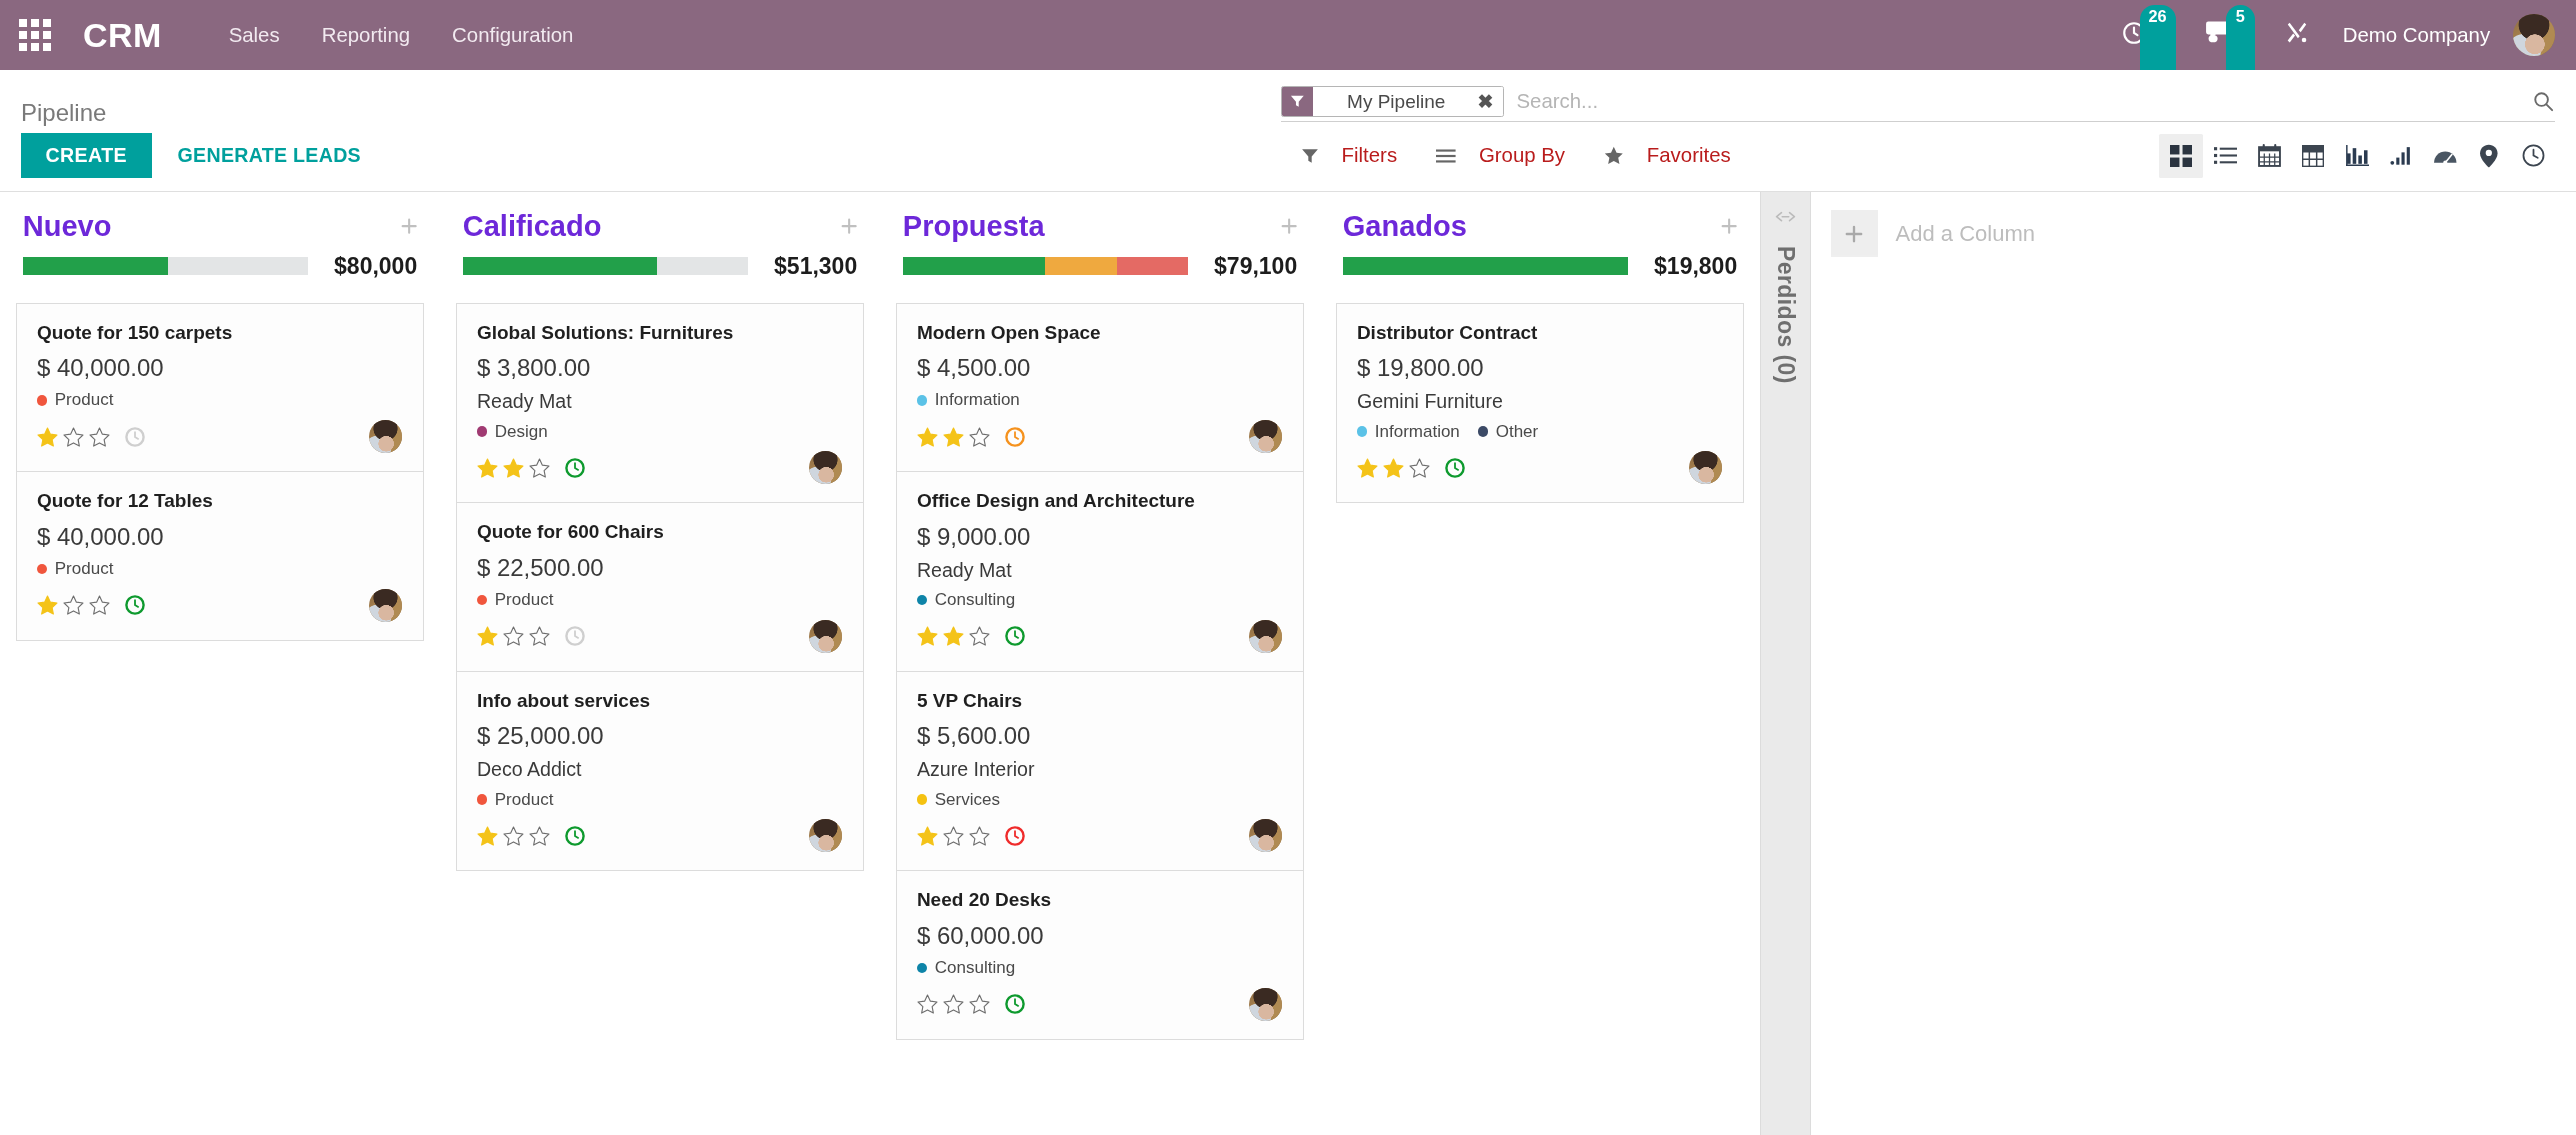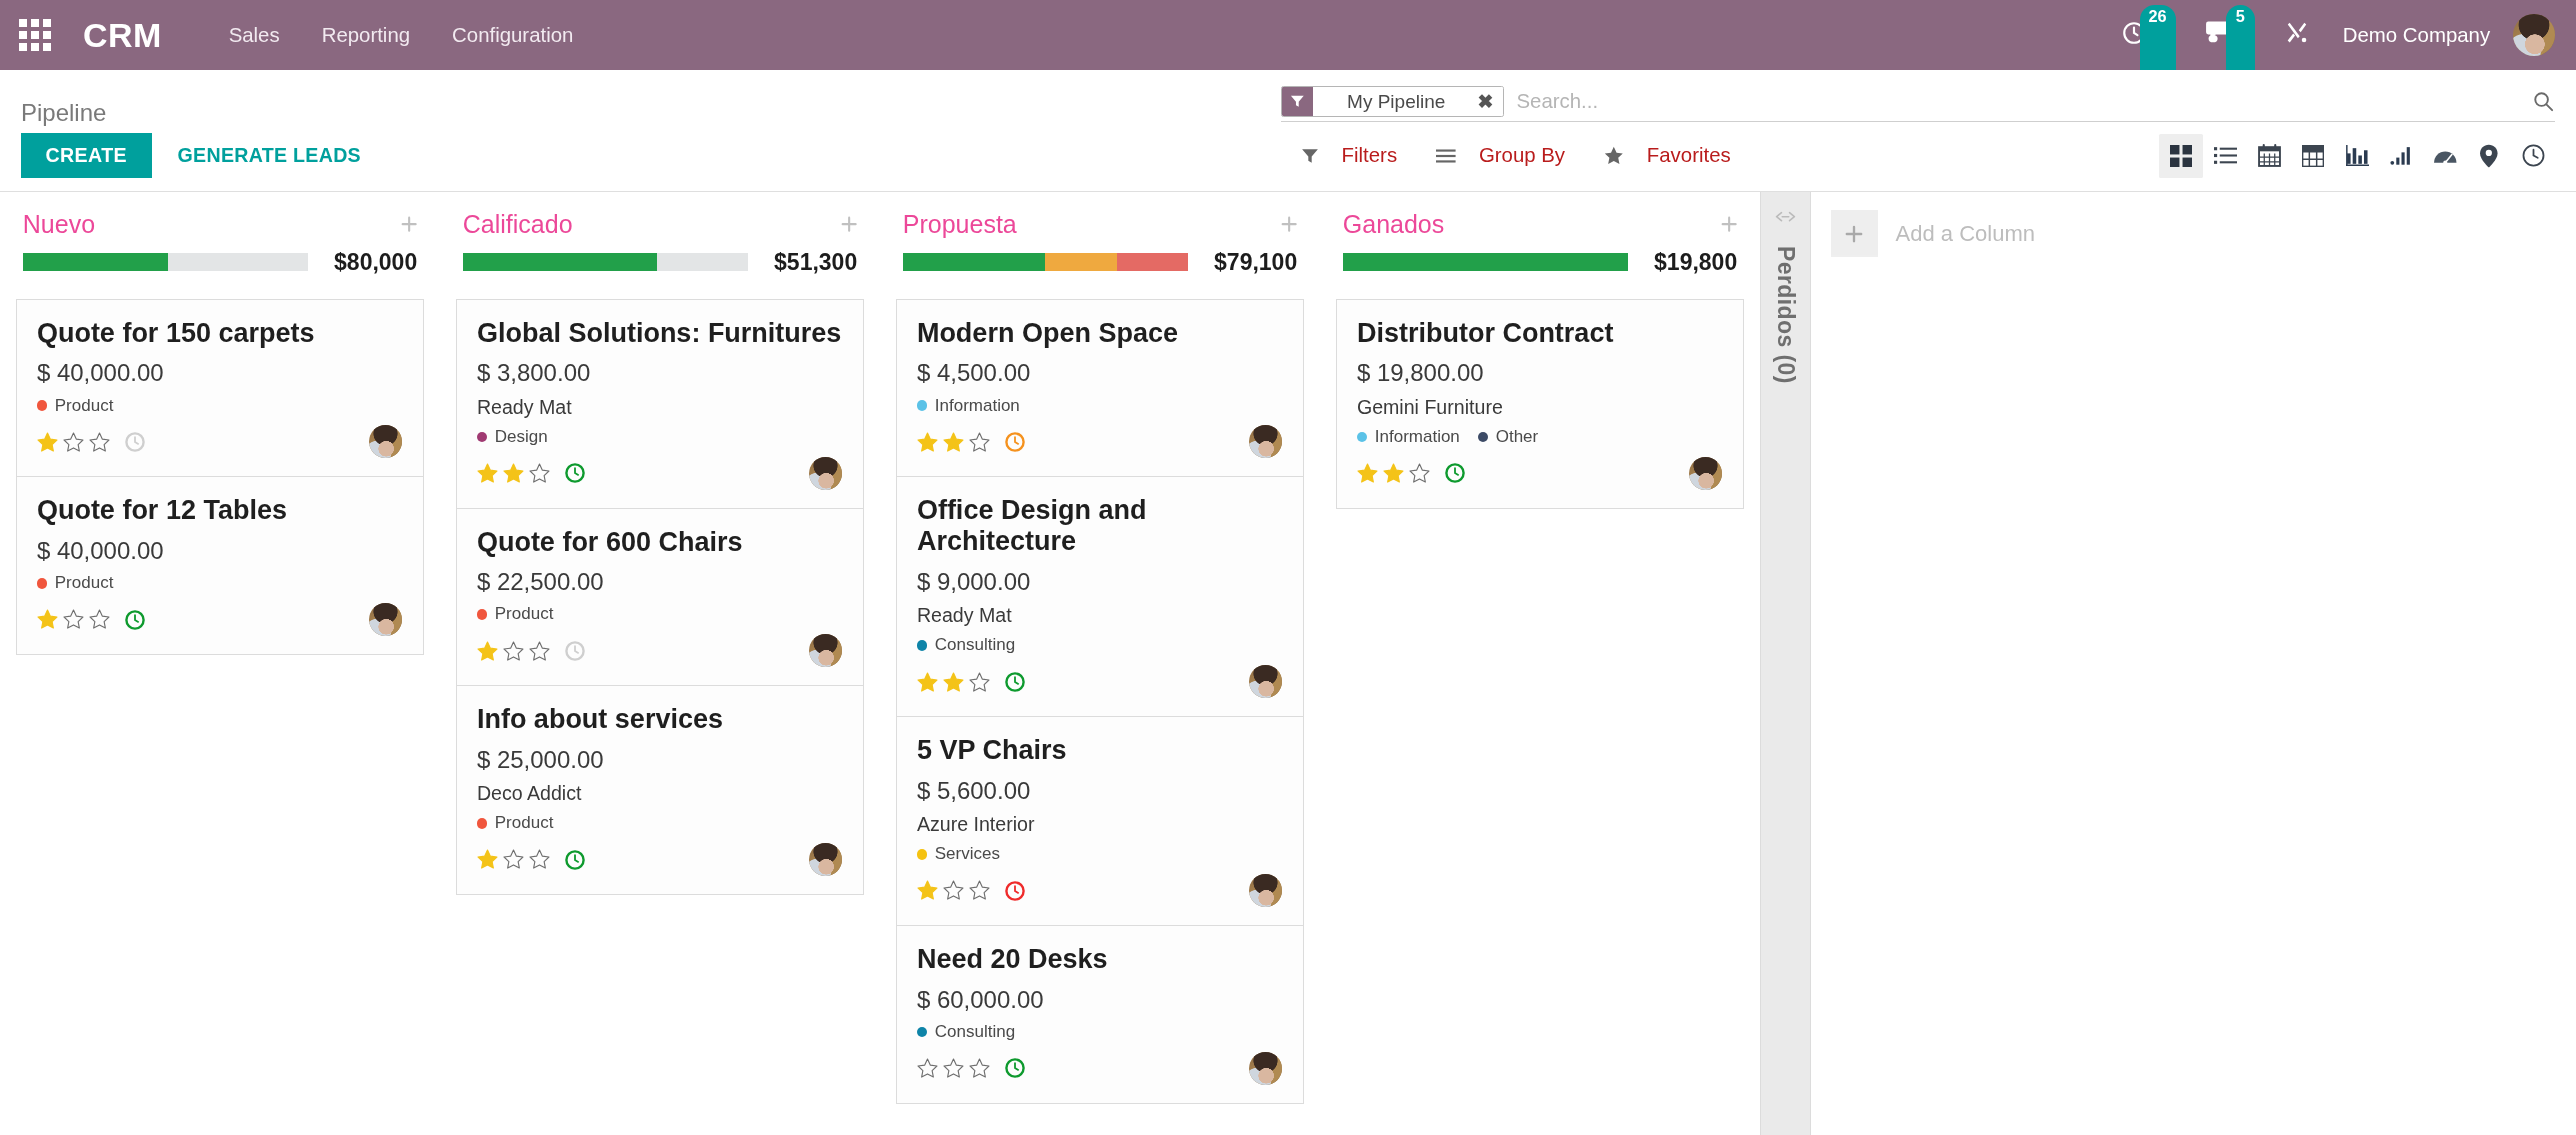--- a/index.html
+++ b/index.html
@@ -253,23 +253,23 @@
     flex: none;
     padding: 0 16.3px;
     height: 100%;
     background: #ffffff;
   }
   .k-col-head {
     display: flex; align-items: center;
     padding: 18px 6.5px 4.9px 6.5px;
   }
   .k-col-title {
-    font-size: 25px;
-    font-weight: normal;
-    color: #ec4899;
+    font-size: 29px;
+    font-weight: bold;
+    color: #6d28d9;
     white-space: nowrap;
   }
   .k-col-plus {
     margin-left: auto;
     cursor: pointer;
     opacity: .55;
     display: flex; align-items: center;
   }
   .k-progress-row {
     display: flex; align-items: center;
@@ -301,21 +301,21 @@
   }
   .k-card {
     padding: 18px 21px 18px 19.6px;
     border-bottom: 0.8px solid #dcdcdc;
     cursor: pointer;
     position: relative;
     background: #fdfdfd;
   }
   .k-card:last-child { border-bottom: none; }
   .k-card-title {
-    font-size: 27px;
+    font-size: 19px;
     font-weight: bold;
     color: #1f1f1f;
     margin-bottom: 10.6px;
     line-height: 1.15;
   }
   .k-card-amount {
     font-size: 24px;
     color: #3a3a3a;
     margin-bottom: 8.2px;
     font-weight: 300;

